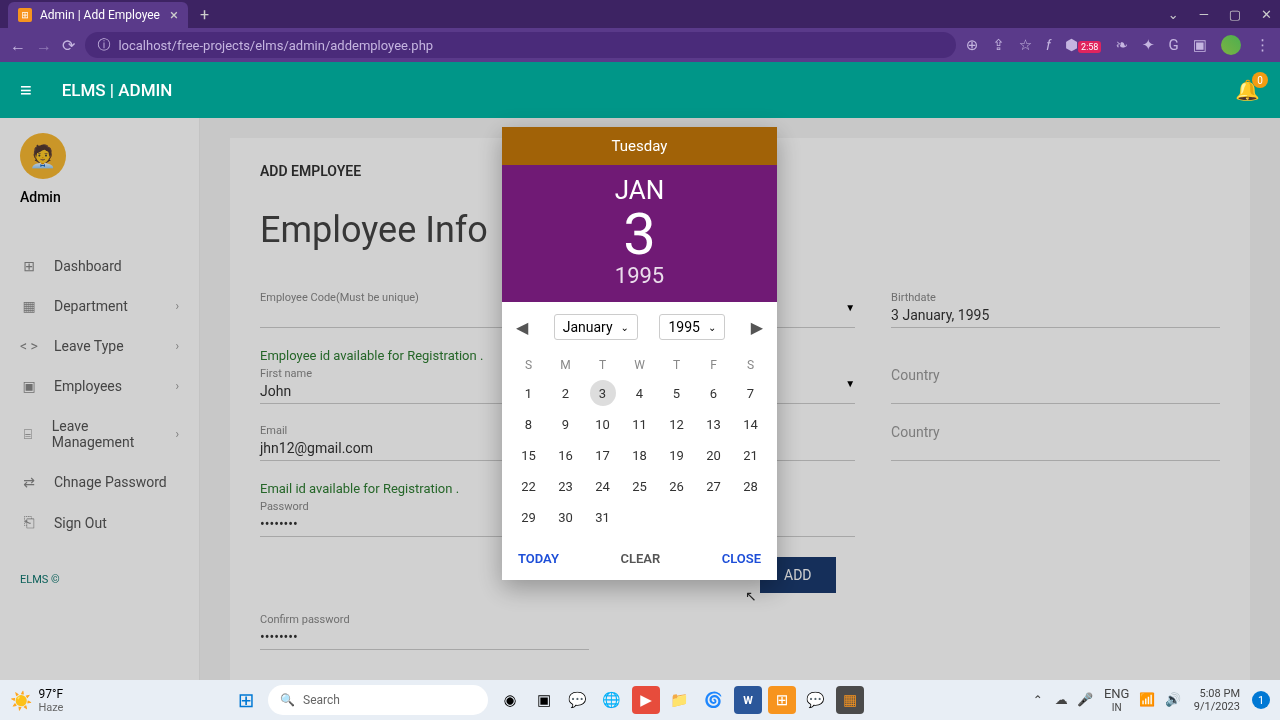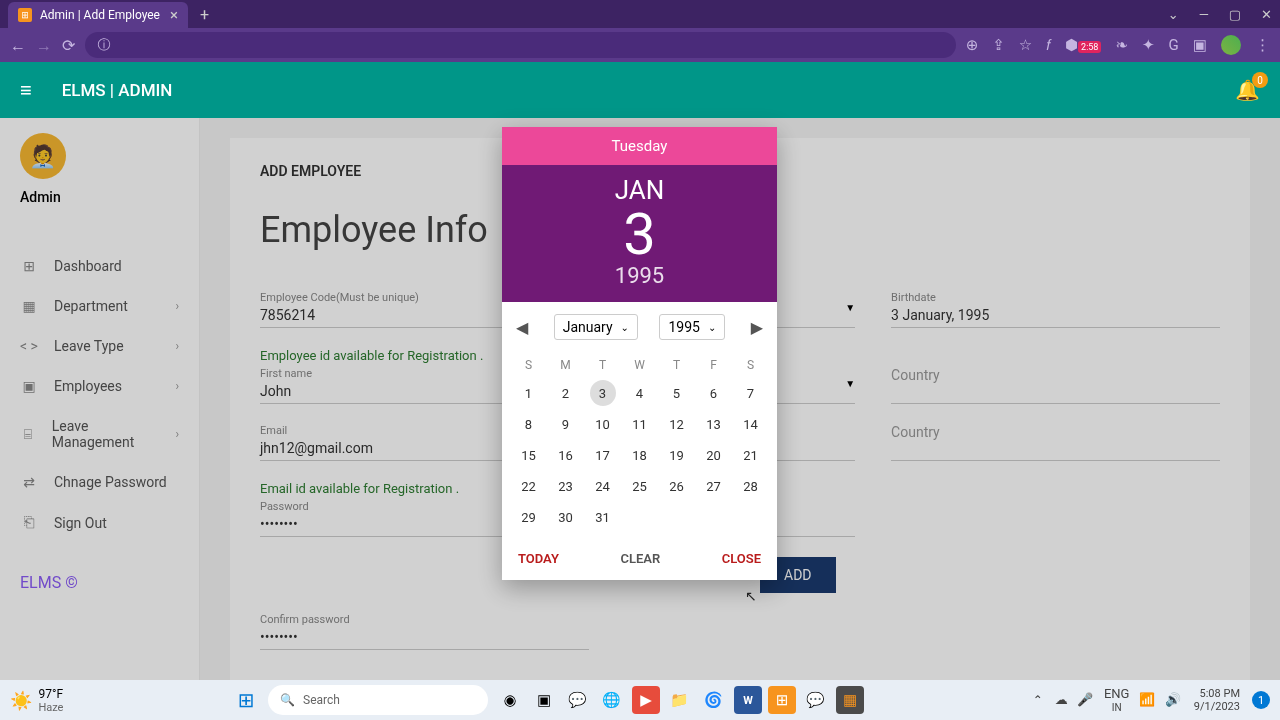--- a/index.html
+++ b/index.html
@@ -19,53 +19,53 @@
 .hamburger{font-size:20px;margin-right:30px;cursor:pointer}
 .app-title{font-size:17px;font-weight:500}
 .bell{margin-left:auto;position:relative;font-size:20px}
 .bell .count{position:absolute;top:-6px;right:-8px;background:#f39c12;color:#fff;font-size:10px;width:16px;height:16px;border-radius:50%;display:flex;align-items:center;justify-content:center}
 .app-body{display:flex;height:calc(100% - 118px - 40px);background:#f5f5f5;position:relative}
 .sidebar{width:200px;background:#fff;padding:15px 0;border-right:1px solid #eee}
 .avatar{width:46px;height:46px;border-radius:50%;background:#f7b731;margin-left:20px;display:flex;align-items:center;justify-content:center;font-size:22px}
 .admin-label{margin:10px 0 41px 20px;font-size:14px;font-weight:500}
 .nav-item{display:flex;align-items:center;padding:12px 20px;color:#555;font-size:14px;gap:16px;cursor:pointer}
 .nav-item .chev{margin-left:auto;color:#999;font-size:12px}
-.footer{margin:30px 20px 0;font-size:16px;color:#8b5cf6}
+.footer{margin:30px 20px 0;font-size:11px;color:#0f766e}
 .main{flex:1;padding:20px 30px;overflow:auto}
 .content-card{background:#fff;padding:25px 30px}
 .section-label{font-size:14px;font-weight:600;color:#333;margin-bottom:30px}
 .page-title{font-size:36px;color:#444;margin-bottom:40px}
 .form-row{display:flex;gap:36px;margin-bottom:20px}
 .field{flex:1;border-bottom:1px solid #ccc;padding-bottom:4px}
 .field label{font-size:11px;color:#888;display:block;margin-bottom:3px}
 .field .val{font-size:14px;color:#333}
 .field .placeholder{color:#999}
 .msg{color:#2e7d32;font-size:13px;margin-bottom:4px}
 .select-field{display:flex;align-items:center}
 .select-field .caret{margin-left:auto;font-size:10px}
 .add-btn{background:#1a3a6e;color:#fff;padding:10px 24px;border:none;font-size:14px;cursor:pointer;margin-left:500px}
 
 .overlay{position:absolute;inset:0;background:rgba(0,0,0,0.18);z-index:5}
 
 .datepicker{position:absolute;top:127px;left:502px;width:275px;background:#fff;box-shadow:0 8px 24px rgba(0,0,0,.3);z-index:10}
-.dp-head{background:#ec4899;color:#fff;text-align:center;font-size:15px;padding:10px 0}
+.dp-head{background:#a16207;color:#fff;text-align:center;font-size:15px;padding:10px 0}
 .dp-big{background:#701a75;color:#fff;text-align:center;padding:10px 0 14px}
 .dp-month{font-size:26px}
 .dp-day{font-size:58px;line-height:1}
 .dp-year{font-size:22px;opacity:.85}
 .dp-nav{display:flex;align-items:center;justify-content:space-between;padding:12px 10px}
 .dp-arrow{font-size:16px;color:#555;cursor:pointer;padding:0 4px}
 .dp-sel{border:1px solid #ccc;border-radius:3px;padding:4px 8px;font-size:14px;display:flex;align-items:center;gap:8px}
 .dp-sel .c{font-size:10px}
 .cal{display:grid;grid-template-columns:repeat(7,1fr);text-align:center;padding:0 8px 8px}
 .cal .dow{font-size:12px;color:#888;padding:6px 0}
 .cal .d{font-size:13px;color:#333;padding:8px 0;cursor:pointer}
 .cal .d.sel{background:#ddd;border-radius:50%;width:26px;height:26px;margin:2px auto;display:flex;align-items:center;justify-content:center;padding:0}
 .dp-actions{display:flex;justify-content:space-between;padding:10px 16px 14px}
-.dp-act{color:#b91c1c;font-size:13px;font-weight:600;cursor:pointer}
+.dp-act{color:#1d4ed8;font-size:13px;font-weight:600;cursor:pointer}
 .dp-act.mid{color:#555}
 
 .taskbar{position:absolute;bottom:0;left:0;right:0;height:40px;background:#e8eef5;display:flex;align-items:center;padding:0 10px;gap:8px;font-size:12px}
 .weather{display:flex;align-items:center;gap:6px}
 .weather .icon{font-size:18px}
 .tb-center{margin-left:auto;display:flex;align-items:center;gap:8px}
 .search-box{background:#fff;border-radius:16px;height:30px;width:220px;display:flex;align-items:center;padding:0 12px;color:#666;gap:8px}
 .tb-icons{display:flex;gap:6px;align-items:center}
 .tb-icon{width:28px;height:28px;border-radius:4px;display:flex;align-items:center;justify-content:center;font-size:15px}
 .tb-right{margin-left:auto;display:flex;align-items:center;gap:12px;color:#444}
@@ -89,20 +89,21 @@
     <span>▢</span>
     <span>✕</span>
   </div>
 </div>
 <div class="addressbar">
   <span class="nav-btn">←</span>
   <span class="nav-btn" style="opacity:.5">→</span>
   <span class="nav-btn">⟳</span>
   <div class="url-box">
     <span>ⓘ</span>
+    <span>localhost/free-projects/elms/admin/addemployee.php</span>
   </div>
   <div class="addr-icons">
     <span>⊕</span>
     <span>⇪</span>
     <span>☆</span>
     <span>𝑓</span>
     <span>⬢<span class="badge">2:58</span></span>
     <span>❧</span>
     <span>✦</span>
     <span>G</span>
@@ -159,21 +160,20 @@
     <div class="footer">ELMS ©</div>
   </div>
   <div class="main">
     <div class="content-card">
       <div class="section-label">ADD EMPLOYEE</div>
       <div class="page-title">Employee Info</div>
 
       <div class="form-row">
         <div class="field">
           <label>Employee Code(Must be unique)</label>
-          <div class="val">7856214</div>
         </div>
         <div class="field select-field" style="flex:.7">
           <div class="val" style="flex:1">e</div>
           <span class="caret">▼</span>
         </div>
         <div class="field">
           <label>Birthdate</label>
           <div class="val">3 January, 1995</div>
         </div>
       </div>

